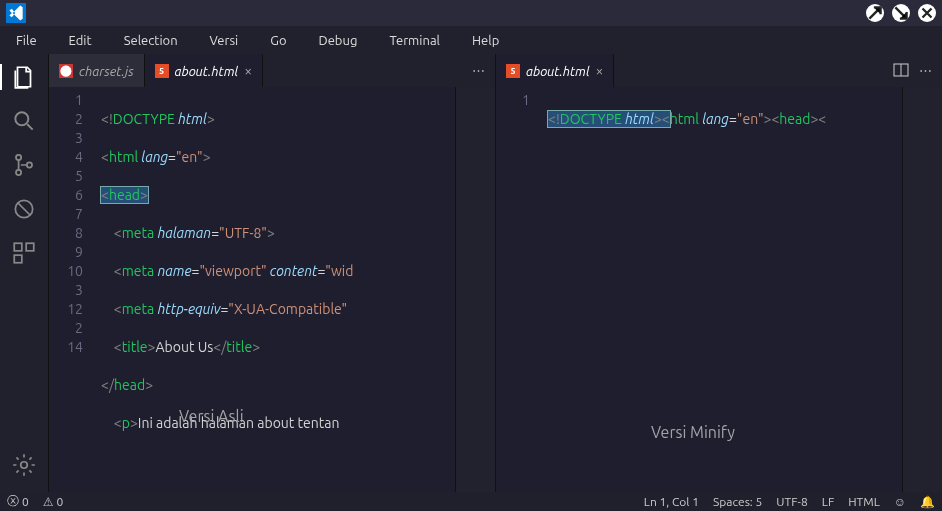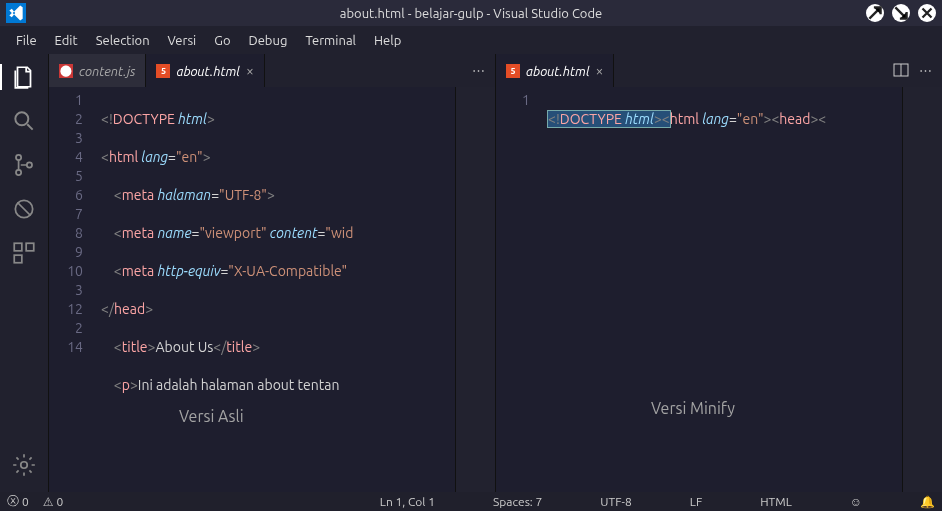--- a/index.html
+++ b/index.html
@@ -2,21 +2,21 @@
 <html><head>
 <meta charset="utf-8">
 <style>
 * { margin:0; padding:0; box-sizing:border-box; font-family:"Segoe UI",Ubuntu,sans-serif; }
 body { width:942px; height:511px; background:#1e1e2e; color:#ccc; overflow:hidden; font-size:13px; }
 .titlebar { height:26px; background:#2a2a3a; display:flex; align-items:center; position:relative; }
 .titlebar .vscode-icon { width:20px; height:20px; margin-left:6px; background:#0078d4; display:flex; align-items:center; justify-content:center; }
 .titlebar .title { position:absolute; left:50%; transform:translateX(-50%); color:#ddd; font-size:13px; }
 .titlebar .winbtns { position:absolute; right:6px; display:flex; gap:8px; }
 .titlebar .winbtn { width:18px; height:18px; border-radius:50%; display:flex; align-items:center; justify-content:center; background:#fff; color:#222; font-size:12px; font-weight:bold; }
-.menubar { height:28px; background:#21212e; display:flex; align-items:center; padding:0 8px; gap:2px; }
+.menubar { height:28px; background:#21212e; display:flex; align-items:center; padding:0 8px; gap:16px; }
 .menubar .menu { padding:2px 8px; color:#ddd; cursor:pointer; }
 .main { display:flex; height:438px; }
 .activitybar { width:48px; background:#21212e; display:flex; flex-direction:column; align-items:center; padding-top:10px; gap:18px; position:relative; }
 .activitybar .aicon { width:26px; height:26px; color:#888; display:flex; align-items:center; justify-content:center; cursor:pointer; }
 .activitybar .aicon.active { color:#fff; }
 .activitybar .aicon.active::before { content:""; position:absolute; left:0; width:2px; height:26px; background:#fff; }
 .activitybar .bottom { margin-top:auto; margin-bottom:14px; }
 .editors { flex:1; display:flex; }
 .pane { flex:1; display:flex; flex-direction:column; background:#1e1e2e; border-left:1px solid #111; position:relative; min-width:0; }
 .tabs { height:33px; background:#21212e; display:flex; align-items:stretch; position:relative; }
@@ -26,35 +26,34 @@
 .tabs .tabactions { margin-left:auto; display:flex; align-items:center; gap:10px; padding:0 10px; color:#ccc; }
 .icon-html5 { display:inline-flex; width:14px; height:14px; background:#e44d26; color:#fff; align-items:center; justify-content:center; font-size:9px; font-weight:bold; font-style:normal; }
 .icon-js { display:inline-flex; width:14px; height:14px; background:#cb3837; color:#fff; align-items:center; justify-content:center; font-size:11px; font-style:normal; }
 .codewrap { flex:1; display:flex; position:relative; overflow:hidden; }
 .gutter { width:46px; background:#1e1e2e; color:#6a6a84; text-align:right; padding:4px 12px 0 0; font-family:Consolas,monospace; font-size:14px; line-height:19px; }
 .code { flex:1; font-family:Consolas,monospace; font-size:14px; line-height:19px; padding:4px 0 0 6px; white-space:pre; color:#ccc; position:relative; overflow:hidden; }
 .minimap { width:40px; background:#22222f; border-left:1px solid #111; }
 .overlay-label { position:absolute; color:#a3a3a3; font-size:16px; }
 .statusbar { height:19px; background:#20202c; display:flex; align-items:center; color:#ccc; font-size:12px; }
 .statusbar .sitem { padding:0 7px; display:flex; align-items:center; gap:3px; cursor:pointer; }
-.statusbar .right { margin-left:auto; display:flex;gap:44px; }
-.t-gray{color:#808080}.t-blue{color:#fca5a5}.t-cyan{color:#9cdcfe;font-style:italic}.t-str{color:#ce9178}.t-white{color:#d4d4d4}
+.statusbar .right { margin-left:auto; display:flex; }
+.t-gray{color:#808080}.t-blue{color:#22c55e}.t-cyan{color:#9cdcfe;font-style:italic}.t-str{color:#ce9178}.t-white{color:#d4d4d4}
 .cursor-sel{background:#264f78;outline:1px solid #7aa}
 svg { width:100%; height:100%; }
 </style>
 </head>
 <body>
 
 <div class="titlebar">
   <div class="vscode-icon">
     <svg viewBox="0 0 24 24">
         <path fill="#fff" d="M17 3l-9 9 9 9 3-2V5l-3-2zM4 9l3-2 4 5-4 5-3-2 3-3-3-3z"></path>
       </svg>
   </div>
-  <div class="title">about.html - belajar-gulp - Visual Studio Code</div>
   <div class="winbtns">
     <div class="winbtn">
         <svg viewBox="0 0 16 16">
           <path stroke="#222" stroke-width="2" d="M3 13l10-10"></path>
           <path stroke="#222" stroke-width="2" d="M7 3h6v6"></path>
         </svg>
       </div>
     <div class="winbtn">
         <svg viewBox="0 0 16 16">
           <path stroke="#222" stroke-width="2" d="M3 3l10 10"></path>
@@ -122,21 +121,21 @@
         </svg>
       </div>
   </div>
 
   <div class="editors">
 
     <div class="pane">
       <div class="tabs">
         <div class="tab">
           <span class="icon-js">⬤</span>
-          <span>content.js</span>
+          <span>charset.js</span>
         </div>
         <div class="tab active">
           <span class="icon-html5">5</span>
           <span>about.html</span>
           <span class="x">×</span>
         </div>
         <div class="tabactions">
           <span>⋯</span>
         </div>
       </div>
@@ -153,25 +152,26 @@
             <div>9</div>
             <div>10</div>
             <div>3</div>
             <div>12</div>
             <div>2</div>
             <div>14</div>
         </div>
         <div class="code">
 <div><span class="t-gray">&lt;!</span><span class="t-blue">DOCTYPE </span><span class="t-cyan">html</span><span class="t-gray">&gt;</span></div>
 <div><span class="t-gray">&lt;</span><span class="t-blue">html </span><span class="t-cyan">lang</span><span class="t-white">=</span><span class="t-str">"en"</span><span class="t-gray">&gt;</span></div>
+<div><span class="cursor-sel"><span class="t-gray">&lt;</span><span class="t-blue">head</span><span class="t-gray">&gt;</span></span></div>
 <div><span class="t-gray">    &lt;</span><span class="t-blue">meta </span><span class="t-cyan">halaman</span><span class="t-white">=</span><span class="t-str">"UTF-8"</span><span class="t-gray">&gt;</span></div>
 <div><span class="t-gray">    &lt;</span><span class="t-blue">meta </span><span class="t-cyan">name</span><span class="t-white">=</span><span class="t-str">"viewport" </span><span class="t-cyan">content</span><span class="t-white">=</span><span class="t-str">"wid</span></div>
 <div><span class="t-gray">    &lt;</span><span class="t-blue">meta </span><span class="t-cyan">http-equiv</span><span class="t-white">=</span><span class="t-str">"X-UA-Compatible"</span></div>
+<div><span class="t-gray">    &lt;</span><span class="t-blue">title</span><span class="t-gray">&gt;</span><span class="t-white">About Us</span><span class="t-gray">&lt;/</span><span class="t-blue">title</span><span class="t-gray">&gt;</span></div>
 <div><span class="t-gray">&lt;/</span><span class="t-blue">head</span><span class="t-gray">&gt;</span></div>
-<div><span class="t-gray">    &lt;</span><span class="t-blue">title</span><span class="t-gray">&gt;</span><span class="t-white">About Us</span><span class="t-gray">&lt;/</span><span class="t-blue">title</span><span class="t-gray">&gt;</span></div>
 <div><span class="t-gray">    &lt;</span><span class="t-blue">p</span><span class="t-gray">&gt;</span><span class="t-white">Ini adalah halaman about tentan</span></div>
 
 
 
         </div>
         <div class="minimap"></div>
         <div class="overlay-label" style="left:130px;top:320px">Versi Asli</div>
       </div>
     </div>
 
@@ -191,37 +191,37 @@
         </div>
       </div>
       <div class="codewrap">
         <div class="gutter">
           <div>1</div>
         </div>
         <div class="code">
 <div><span class="cursor-sel"><span class="t-gray">&lt;!</span><span class="t-blue">DOCTYPE </span><span class="t-cyan">html</span><span class="t-gray">&gt;&lt;</span></span><span class="t-blue">html </span><span class="t-cyan">lang</span><span class="t-white">=</span><span class="t-str">"en"</span><span class="t-gray">&gt;&lt;</span><span class="t-blue">head</span><span class="t-gray">&gt;&lt;</span></div>
         </div>
         <div class="minimap"></div>
-        <div class="overlay-label" style="left:155px;top:312px">Versi Minify</div>
+        <div class="overlay-label" style="left:155px;top:336px">Versi Minify</div>
       </div>
     </div>
   </div>
 </div>
 
 <div class="statusbar">
   <div class="sitem">
       <span>ⓧ</span>
       <span>0</span>
     </div>
   <div class="sitem">
       <span>⚠</span>
       <span>0</span>
     </div>
   <div class="right">
     <div class="sitem">Ln 1, Col 1</div>
-    <div class="sitem">Spaces: 7</div>
+    <div class="sitem">Spaces: 5</div>
     <div class="sitem">UTF-8</div>
     <div class="sitem">LF</div>
     <div class="sitem">HTML</div>
     <div class="sitem">☺</div>
     <div class="sitem">🔔</div>
   </div>
 </div>
 
 </body></html>

